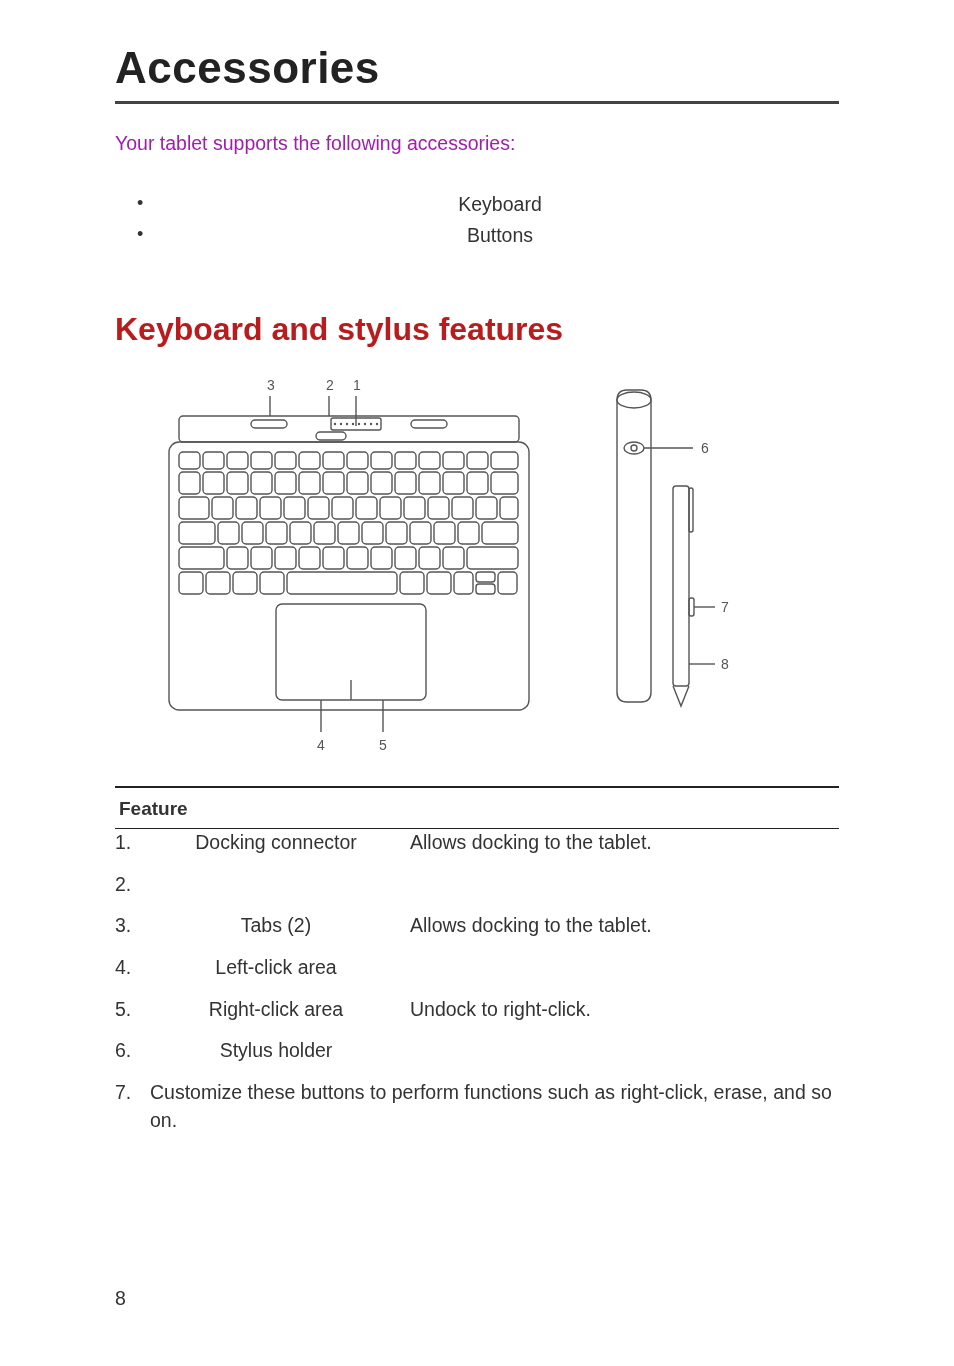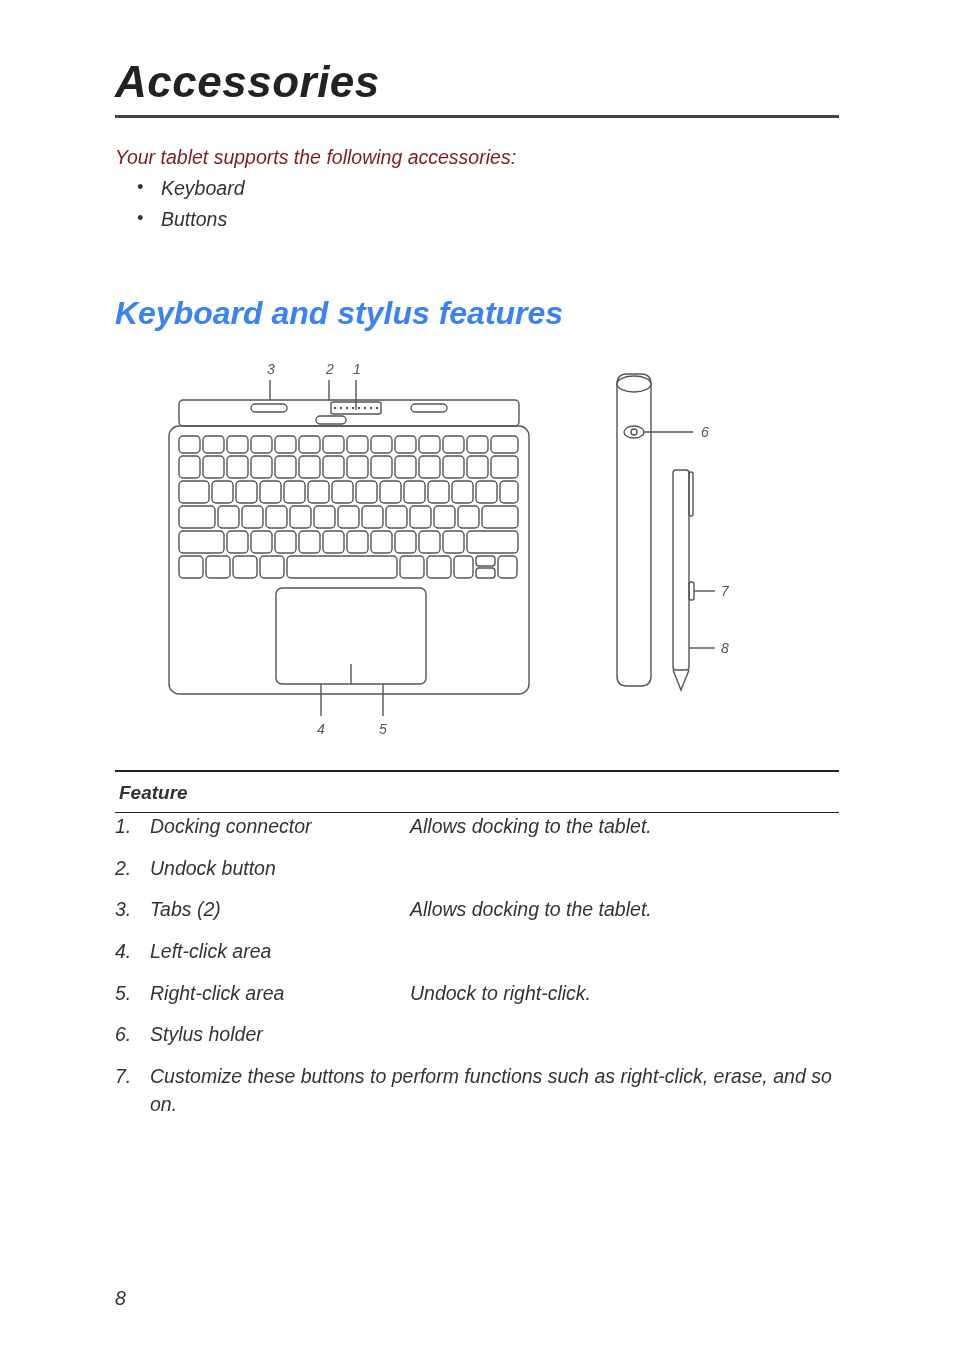--- a/index.html
+++ b/index.html
@@ -1,30 +1,30 @@
 <!DOCTYPE html>
 <html><head>
 <meta charset="utf-8">
 <style>
   * { box-sizing: border-box; margin: 0; padding: 0; }
   html, body { width: 954px; height: 1366px; background: #fff; font-family: "Segoe UI", "Helvetica Neue", Arial, sans-serif; color: #333; }
-  .page { padding: 57px 115px 40px 115px; position: relative; height: 100%; font-style: italic; }
+  .page { padding: 43px 115px 40px 115px; position: relative; height: 100%; }
   h1.page-title { font-size: 44px; font-weight: 700; color: #222; letter-spacing: 0.5px; padding-bottom: 8px; border-bottom: 3px solid #444; margin-bottom: 28px; }
-  .intro { font-size: 19.5px; margin-bottom: 8px; color: #7f1d1d; }
+  .intro { font-size: 19.5px; margin-bottom: 38px; color: #a21caf; }
   ul.accessories { list-style: none; margin: 0 0 64px 22px; }
-  ul.accessories li { font-size: 19.5px; margin-bottom: 8px; position: relative; padding-left: 24px; }
+  ul.accessories li { font-size: 19.5px; margin-bottom: 8px; position: relative; padding-left: 24px; text-align: center; }
   ul.accessories li::before { content: "•"; position: absolute; left: 0; top: 0; font-size: 18px; color: #333; }
-  h2.section-title { font-size: 32px; font-weight: 700; color: #3b82f6; margin-bottom: 28px; }
+  h2.section-title { font-size: 32px; font-weight: 700; color: #b91c1c; margin-bottom: 28px; }
   .diagram-row { display: flex; align-items: flex-start; gap: 56px; margin-bottom: 30px; margin-top: 6px; padding-left: 46px; }
   .diagram svg { display: block; }
   .feature-header { font-size: 19px; font-weight: 700; padding: 10px 4px 8px 4px; border-top: 2px solid #222; border-bottom: 1px solid #222; }
   .feature-table { width: 100%; }
   .feature-row { display: flex; align-items: flex-start; font-size: 19.5px; margin-bottom: 14px; line-height: 1.42; }
   .feature-num { width: 35px; flex-shrink: 0; }
-  .feature-name { width: 260px; flex-shrink: 0; padding-right: 8px; }
+  .feature-name { width: 260px; flex-shrink: 0; padding-right: 8px; text-align: center; }
   .feature-desc { flex: 1; }
   .page-number { position: absolute; bottom: 56px; left: 115px; font-size: 19.5px; }
 </style>
 </head>
 <body>
 
 <div class="page">
   <h1 class="page-title">Accessories</h1>
 
   <p class="intro">Your tablet supports the following accessories:</p>
@@ -210,21 +210,20 @@
   <div class="feature-header">Feature</div>
 
   <div class="feature-table">
     <div class="feature-row">
       <div class="feature-num">1.</div>
       <div class="feature-name">Docking connector</div>
       <div class="feature-desc">Allows docking to the tablet.</div>
     </div>
     <div class="feature-row">
       <div class="feature-num">2.</div>
-      <div class="feature-name">Undock button</div>
     </div>
     <div class="feature-row">
       <div class="feature-num">3.</div>
       <div class="feature-name">Tabs (2)</div>
       <div class="feature-desc">Allows docking to the tablet.</div>
     </div>
     <div class="feature-row">
       <div class="feature-num">4.</div>
       <div class="feature-name">Left-click area</div>
     </div>

